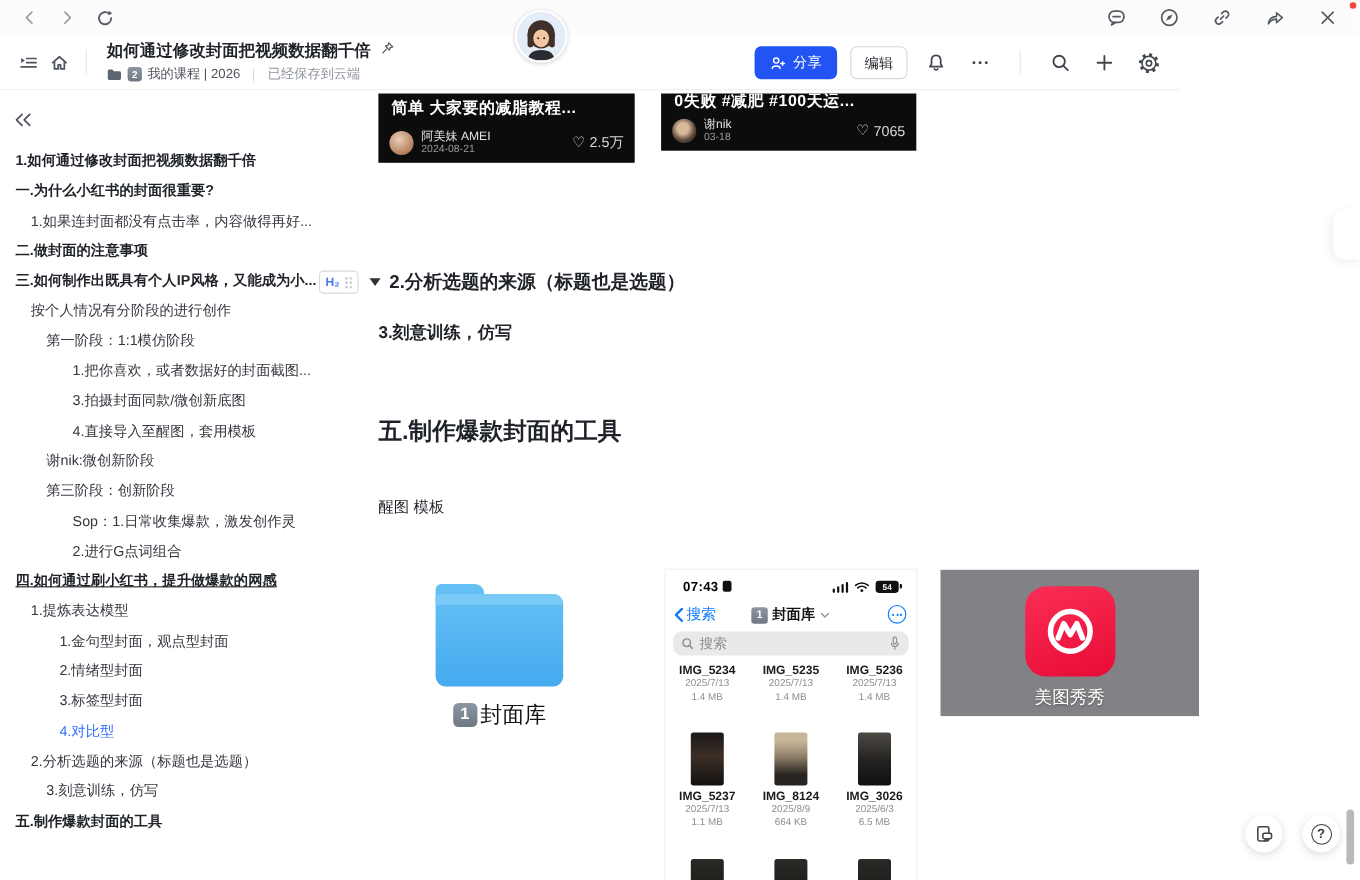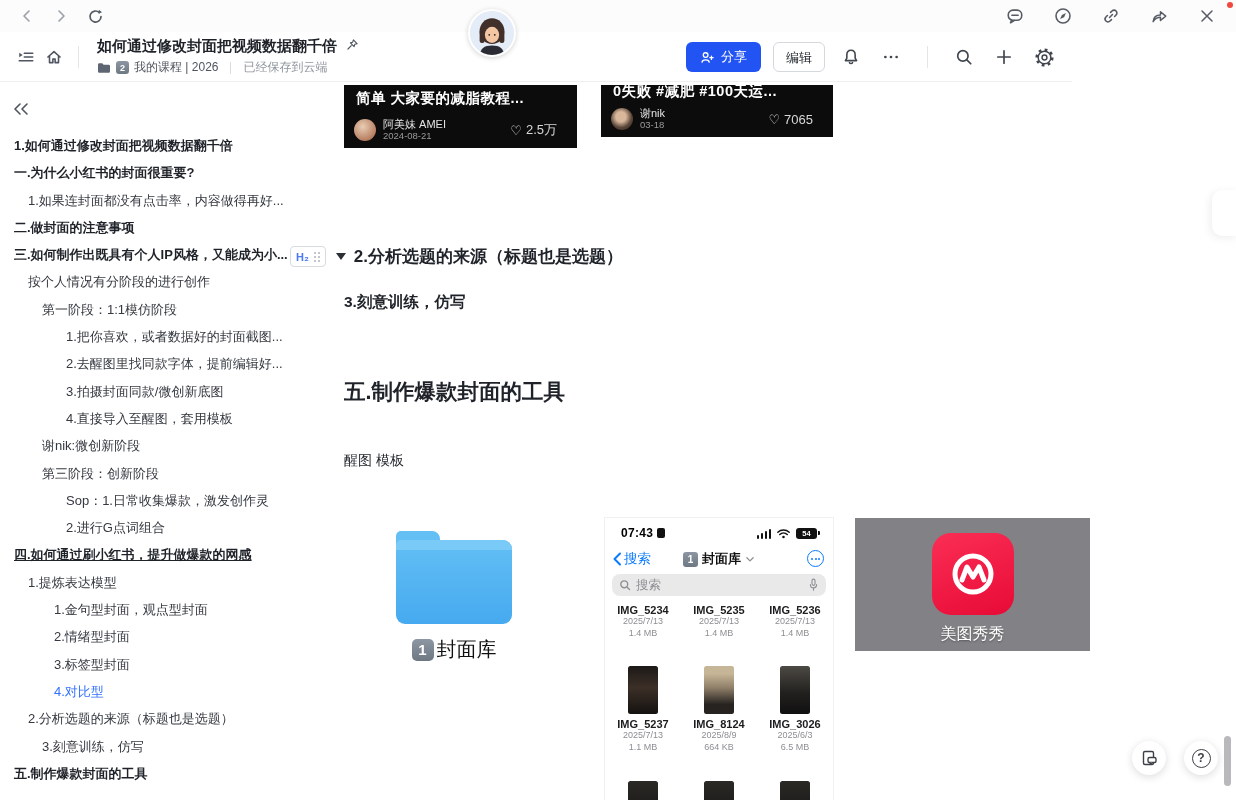--- a/index.html
+++ b/index.html
@@ -39,21 +39,21 @@
   .outline-item { height:27.3px; line-height:27.3px; font-size:13px; color:#34383f; white-space:nowrap; overflow:hidden; cursor:pointer; }
   .outline-item.bold { font-weight:700; color:#1f2329; }
   .outline-item.active { color:#3370ff; }
 
   
   .card { position:absolute; background:#0c0c0c; color:#fff; overflow:hidden; cursor:pointer; }
   .card1 { left:344px; top:85px; width:233px; height:63px; }
   .card2 { left:601px; top:85px; width:232px; height:52px; }
   .ctitle { font-size:14.5px; font-weight:700; padding:4px 12px 0; white-space:nowrap; letter-spacing:.5px; }
   .card2 .ctitle { padding-top:0; margin-top:-3px; }
-  .cmeta { position:absolute; left:10px; right:20px; bottom:6px; display:flex; align-items:center; }
+  .cmeta { position:absolute; left:10px; right:10px; bottom:6px; display:flex; align-items:center; }
   .cavatar { width:22px; height:22px; border-radius:50%; flex:0 0 22px; }
   .cav1 { background:radial-gradient(circle at 40% 35%,#e9cdb4,#b77f62 70%,#7a4a33); }
   .cav2 { background:radial-gradient(circle at 45% 40%,#d8b79b 28%,#5a4639 60%,#2b221c); }
   .cwho { margin-left:7px; line-height:1.15; }
   .cname { font-size:11px; color:#e4e4e4; }
   .cdate { font-size:9.5px; color:#9a9a9a; }
   .clikes { margin-left:auto; font-size:13px; color:#d8d8d8; display:flex; align-items:center; gap:4px; }
 
   .h2-row { position:absolute; left:290px; top:245px; display:flex; align-items:center; }
   .h2-badge { display:flex; align-items:center; gap:4px; border:1px solid #d7dade; border-radius:4px; background:#fff; height:21px; padding:0 5px; cursor:grab; }
@@ -286,21 +286,20 @@
     </div>
     <div class="outline" id="outline">
         <div class="outline-item bold" style="padding-left: 14px;">1.如何通过修改封面把视频数据翻千倍</div>
         <div class="outline-item bold" style="padding-left: 14px;">一.为什么小红书的封面很重要?</div>
         <div class="outline-item" style="padding-left: 28px;">1.如果连封面都没有点击率，内容做得再好...</div>
         <div class="outline-item bold" style="padding-left: 14px;">二.做封面的注意事项</div>
         <div class="outline-item bold" style="padding-left: 14px;">三.如何制作出既具有个人IP风格，又能成为小...</div>
         <div class="outline-item" style="padding-left: 28px;">按个人情况有分阶段的进行创作</div>
         <div class="outline-item" style="padding-left: 42px;">第一阶段：1:1模仿阶段</div>
         <div class="outline-item" style="padding-left: 66px;">1.把你喜欢，或者数据好的封面截图...</div>
-        <div class="outline-item" style="padding-left: 66px;">2.去醒图里找同款字体，提前编辑好...</div>
         <div class="outline-item" style="padding-left: 66px;">3.拍摄封面同款/微创新底图</div>
         <div class="outline-item" style="padding-left: 66px;">4.直接导入至醒图，套用模板</div>
         <div class="outline-item" style="padding-left: 42px;">谢nik:微创新阶段</div>
         <div class="outline-item" style="padding-left: 42px;">第三阶段：创新阶段</div>
         <div class="outline-item" style="padding-left: 66px;">Sop：1.日常收集爆款，激发创作灵</div>
         <div class="outline-item" style="padding-left: 66px;">2.进行G点词组合</div>
         <div class="outline-item bold" style="padding-left: 14px; text-decoration: underline;">四.如何通过刷小红书，提升做爆款的网感</div>
         <div class="outline-item" style="padding-left: 28px;">1.提炼表达模型</div>
         <div class="outline-item" style="padding-left: 54px;">1.金句型封面，观点型封面</div>
         <div class="outline-item" style="padding-left: 54px;">2.情绪型封面</div>

